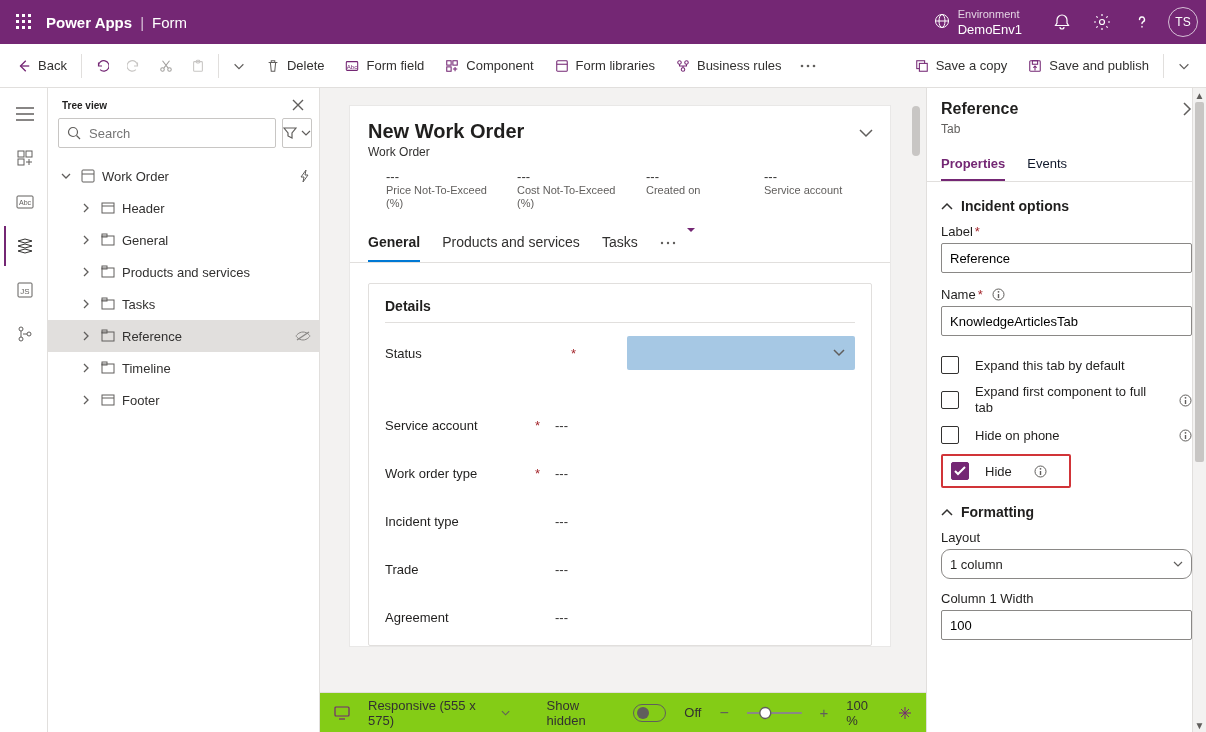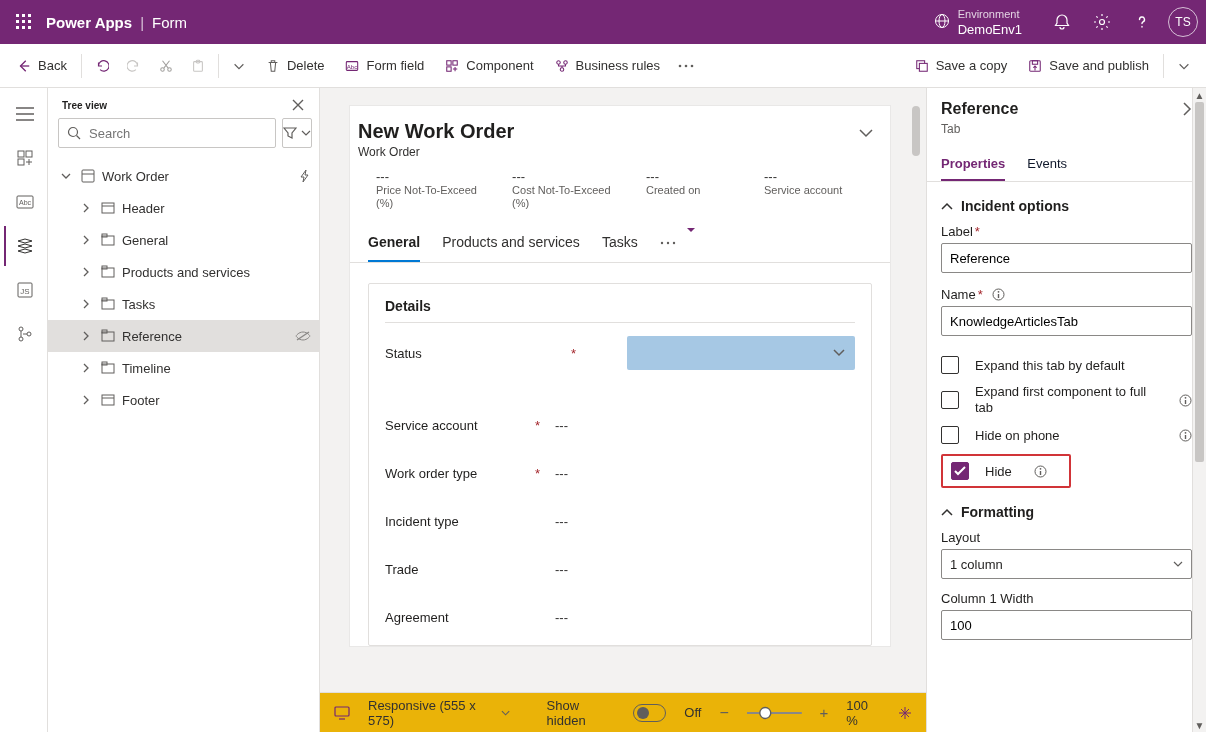--- a/index.html
+++ b/index.html
@@ -62,21 +62,21 @@
   .tree-row .ticon{width:16px;height:16px;margin:0 6px;display:flex;align-items:center;justify-content:center;color:#605e5c;}
   .tree-row .tlabel{flex:1;}
   .tree-row .trail{color:#605e5c;margin-left:4px;}
   .ind1{padding-left:10px;}
   .ind2{padding-left:30px;}
 
   
   .canvas-wrap{flex:1;background:var(--grey-bg);display:flex;flex-direction:column;position:relative;min-width:0;}
   .canvas-scroll{flex:1;overflow:auto;padding:18px 20px 0 30px;position:relative;}
   .form-card{background:#fff;width:540px;box-shadow:0 0 0 1px rgba(0,0,0,.04);}
-  .form-hdr{padding:14px 18px 8px 8px;position:relative;}
+  .form-hdr{padding:14px 18px 8px 18px;position:relative;}
   .form-hdr h2{margin:0;font-size:20px;font-weight:600;}
   .form-hdr .sub{font-size:12px;color:#323130;margin-top:2px;}
   .chev-hdr{position:absolute;right:16px;top:22px;color:#605e5c;cursor:pointer;}
   .meta-row{display:flex;gap:28px;padding:0 18px 6px 18px;}
   .meta{min-width:90px;}
   .meta .mv{font-size:13px;color:#323130;}
   .meta .ml{font-size:11px;color:var(--grey-text);line-height:13px;}
   .tabs{display:flex;align-items:center;gap:22px;padding:0 18px;border-bottom:1px solid var(--grey-border);position:relative;}
   .tab{padding:10px 0 10px 0;font-size:14px;cursor:pointer;color:#323130;border-bottom:2px solid transparent;}
   .tab.active{border-bottom:2px solid #0078d4;font-weight:600;color:#201f1e;}
@@ -86,21 +86,21 @@
   .section-card{margin:20px 18px 0 18px;border:1px solid var(--grey-border);border-radius:2px;padding:14px 16px 4px 16px;}
   .section-card h4{margin:0 0 6px 0;padding-bottom:8px;border-bottom:1px solid var(--grey-border);font-size:14px;font-weight:600;}
   .fld{display:flex;align-items:center;min-height:48px;}
   .fld .flabel{width:150px;font-size:13px;}
   .fld .freq{width:20px;color:var(--red);text-align:left;}
   .fld .fval{flex:1;color:#323130;}
   .status-field{flex:1;height:34px;background:var(--blue-select);border-radius:2px;display:flex;align-items:center;justify-content:flex-end;padding:0 10px;color:#605e5c;}
 
   .vscroll-fake{position:absolute;right:6px;top:18px;width:8px;height:50px;background:#c8c6c4;border-radius:4px;}
 
-  .status-bar{height:40px;border-top:1px solid var(--grey-border);background:#eab308;display:flex;align-items:center;padding:0 14px;gap:18px;color:#323130;}
+  .status-bar{height:40px;border-top:1px solid var(--grey-border);background:#84cc16;display:flex;align-items:center;padding:0 14px;gap:18px;color:#323130;}
   .status-bar .sp{flex:1;}
   .toggle{width:36px;height:18px;border-radius:9px;border:1px solid #605e5c;position:relative;}
   .toggle .knob{width:12px;height:12px;border-radius:50%;background:#605e5c;position:absolute;top:2px;left:3px;}
 
   
   .props{width:280px;border-left:1px solid var(--grey-border);display:flex;flex-direction:column;position:relative;}
   .props-head{padding:12px 14px 4px 14px;}
   .props-head .row1{display:flex;align-items:center;justify-content:space-between;}
   .props-head h3{margin:0;font-size:16px;font-weight:600;}
   .props-head .type{font-size:12px;color:var(--grey-text);margin-top:4px;}
@@ -110,21 +110,21 @@
   .props-body{flex:1;overflow:auto;padding:10px 14px 16px 14px;}
   .grp-head{display:flex;align-items:center;gap:8px;font-weight:600;font-size:14px;margin:6px 0 10px 0;cursor:pointer;}
   .plabel{font-size:13px;margin:4px 0;}
   .plabel .req{color:var(--red);margin-left:2px;}
   .pinput{width:100%;height:30px;border:1px solid #8a8886;border-radius:2px;padding:0 8px;font:inherit;margin-bottom:10px;}
   .pcheck{display:flex;align-items:center;gap:16px;margin:10px 0;}
   .pcheck .box{width:18px;height:18px;border:1px solid #323130;border-radius:2px;display:flex;align-items:center;justify-content:center;flex:0 0 18px;}
   .pcheck.checked .box{background:var(--purple);border-color:var(--purple);}
   .pcheck .info{margin-left:auto;color:#605e5c;}
   .hide-hl{border:2px solid #d13438;border-radius:2px;padding:6px 8px;width:130px;}
-  .pselect{width:100%;height:30px;border:1px solid #8a8886;border-radius:2px;display:flex;align-items:center;justify-content:space-between;padding:0 8px;margin-bottom:12px;cursor:pointer;}
+  .pselect{width:100%;height:30px;border:1px solid #8a8886;border-radius:9px;display:flex;align-items:center;justify-content:space-between;padding:0 8px;margin-bottom:12px;cursor:pointer;}
 
   .big-scrollbar{position:absolute;right:0;top:0;bottom:0;width:14px;background:#f3f2f1;border-left:1px solid var(--grey-border);}
   .big-scrollbar .thumb{position:absolute;left:2px;right:2px;top:14px;height:360px;background:#c8c6c4;border-radius:2px;}
   .big-scrollbar .arrow{position:absolute;left:0;right:0;height:14px;display:flex;align-items:center;justify-content:center;color:#605e5c;font-size:10px;}
   .big-scrollbar .arrow.up{top:0;}
   .big-scrollbar .arrow.dn{bottom:0;}
 
   .icon-sm{width:14px;height:14px;}
 </style>
 </head>
@@ -254,20 +254,29 @@
           <rect x="9" y="2" width="5" height="5" fill="none" stroke="#742774" stroke-width="1.2"></rect>
           <rect x="2" y="9" width="5" height="5" fill="none" stroke="#742774" stroke-width="1.2"></rect>
           <path d="M11.5 9v5M9 11.5h5" stroke="#742774" stroke-width="1.2"></path>
         </svg>
       </span>
       <span>Component</span>
     </div>
   <div class="cmd">
       <span class="ic">
         <svg class="icon-sm" viewBox="0 0 16 16">
+          <rect x="2" y="2" width="12" height="12" rx="1" fill="none" stroke="#742774" stroke-width="1.2"></rect>
+          <line x1="2" y1="6" x2="14" y2="6" stroke="#742774" stroke-width="1.2"></line>
+        </svg>
+      </span>
+      <span>Form libraries</span>
+    </div>
+  <div class="cmd">
+      <span class="ic">
+        <svg class="icon-sm" viewBox="0 0 16 16">
           <circle cx="4" cy="4" r="2" fill="none" stroke="#742774" stroke-width="1.2"></circle>
           <circle cx="12" cy="4" r="2" fill="none" stroke="#742774" stroke-width="1.2"></circle>
           <circle cx="8" cy="12" r="2" fill="none" stroke="#742774" stroke-width="1.2"></circle>
           <path d="M4 6v2h8V6M8 8v2" stroke="#742774" stroke-width="1.2" fill="none"></path>
         </svg>
       </span>
       <span>Business rules</span>
     </div>
   <div class="cmd icononly">
       <span class="ic">

